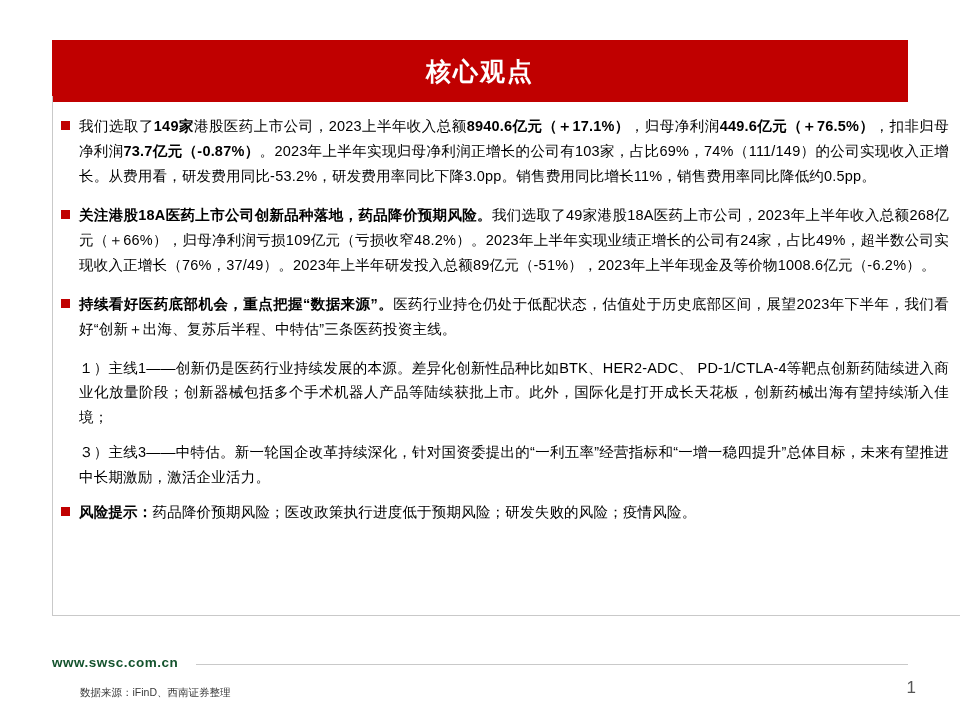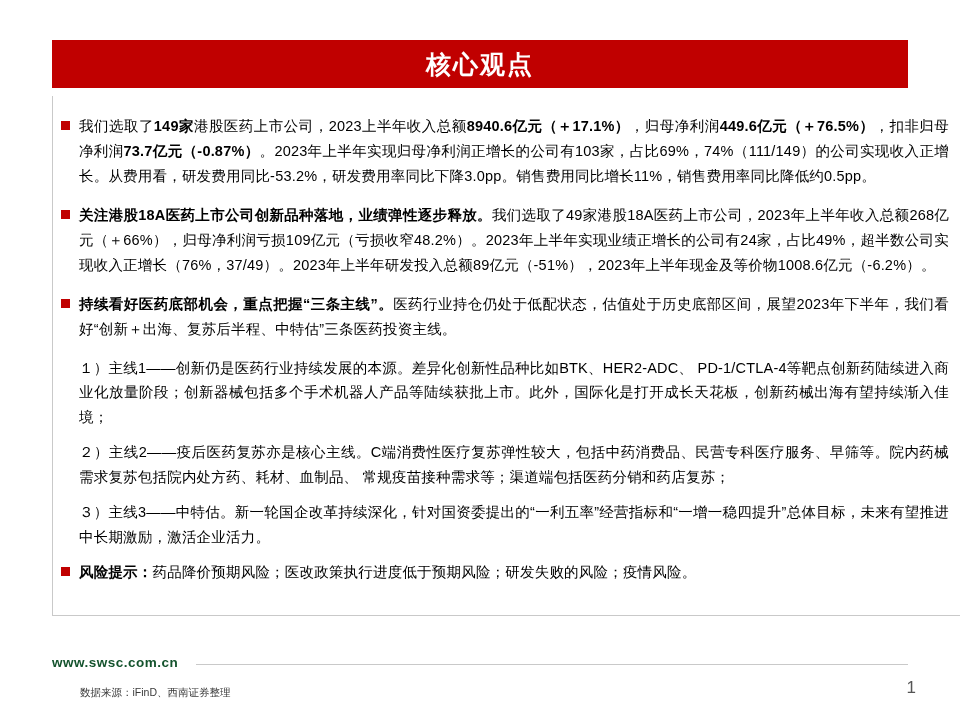--- a/index.html
+++ b/index.html
@@ -17,21 +17,21 @@
   .slide {
     position: absolute;
     left: 0; top: 0;
     width: 960px; height: 720px;
     background: #ffffff;
   }
   
   .header-band {
     position: absolute;
     left: 52px; top: 40px;
-    width: 856px; height: 48px;
+    width: 856px; height: 62px;
     background: #c00000;
     display: flex;
     align-items: center;
     justify-content: center;
   }
   .header-title {
     color: #ffffff;
     font-size: 25px;
     font-weight: bold;
     letter-spacing: 2px;
@@ -113,30 +113,29 @@
 
   <div class="content-frame">
 
     <div class="bullet-row">
       <div class="bullet-sq"></div>
       <div class="bullet-text">我们选取了<b>149家</b>港股医药上市公司，2023上半年收入总额<b>8940.6亿元（＋17.1%）</b>，归母净利润<b>449.6亿元（＋76.5%）</b>，扣非归母净利润<b>73.7亿元（-0.87%）</b>。2023年上半年实现归母净利润正增长的公司有103家，占比69%，74%（111/149）的公司实现收入正增长。从费用看，研发费用同比-53.2%，研发费用率同比下降3.0pp。销售费用同比增长11%，销售费用率同比降低约0.5pp。</div>
     </div>
 
     <div class="bullet-row">
       <div class="bullet-sq"></div>
-      <div class="bullet-text"><b>关注港股18A医药上市公司创新品种落地，业绩弹性逐步释放。</b>我们选取了49家港股18A医药上市公司，2023年上半年收入总额268亿元（＋66%），归母净利润亏损109亿元（亏损收窄48.2%）。2023年上半年实现业绩正增长的公司有24家，占比49%，超半数公司实现收入正增长（76%，37/49）。2023年上半年研发投入总额89亿元（-51%），2023年上半年现金及等价物1008.6亿元（-6.2%）。</div>
+      <div class="bullet-text"><b>关注港股18A医药上市公司创新品种落地，药品降价预期风险。</b>我们选取了49家港股18A医药上市公司，2023年上半年收入总额268亿元（＋66%），归母净利润亏损109亿元（亏损收窄48.2%）。2023年上半年实现业绩正增长的公司有24家，占比49%，超半数公司实现收入正增长（76%，37/49）。2023年上半年研发投入总额89亿元（-51%），2023年上半年现金及等价物1008.6亿元（-6.2%）。</div>
     </div>
 
     <div class="bullet-row">
       <div class="bullet-sq"></div>
-      <div class="bullet-text"><b>持续看好医药底部机会，重点把握“三条主线”。</b>医药行业持仓仍处于低配状态，估值处于历史底部区间，展望2023年下半年，我们看好“创新＋出海、复苏后半程、中特估”三条医药投资主线。</div>
+      <div class="bullet-text"><b>持续看好医药底部机会，重点把握“数据来源”。</b>医药行业持仓仍处于低配状态，估值处于历史底部区间，展望2023年下半年，我们看好“创新＋出海、复苏后半程、中特估”三条医药投资主线。</div>
     </div>
 
     <p class="sub-para">１）主线1——创新仍是医药行业持续发展的本源。差异化创新性品种比如BTK、HER2-ADC、 PD-1/CTLA-4等靶点创新药陆续进入商业化放量阶段；创新器械包括多个手术机器人产品等陆续获批上市。此外，国际化是打开成长天花板，创新药械出海有望持续渐入佳境；</p>
-    <p class="sub-para">２）主线2——疫后医药复苏亦是核心主线。C端消费性医疗复苏弹性较大，包括中药消费品、民营专科医疗服务、早筛等。院内药械需求复苏包括院内处方药、耗材、血制品、 常规疫苗接种需求等；渠道端包括医药分销和药店复苏；</p>
     <p class="sub-para">３）主线3——中特估。新一轮国企改革持续深化，针对国资委提出的“一利五率”经营指标和“一增一稳四提升”总体目标，未来有望推进中长期激励，激活企业活力。</p>
 
     <div class="bullet-row risk-row">
       <div class="bullet-sq"></div>
       <div class="bullet-text"><b>风险提示：</b>药品降价预期风险；医改政策执行进度低于预期风险；研发失败的风险；疫情风险。</div>
     </div>
 
   </div>
 
   <div class="footer-url">www.swsc.com.cn</div>

